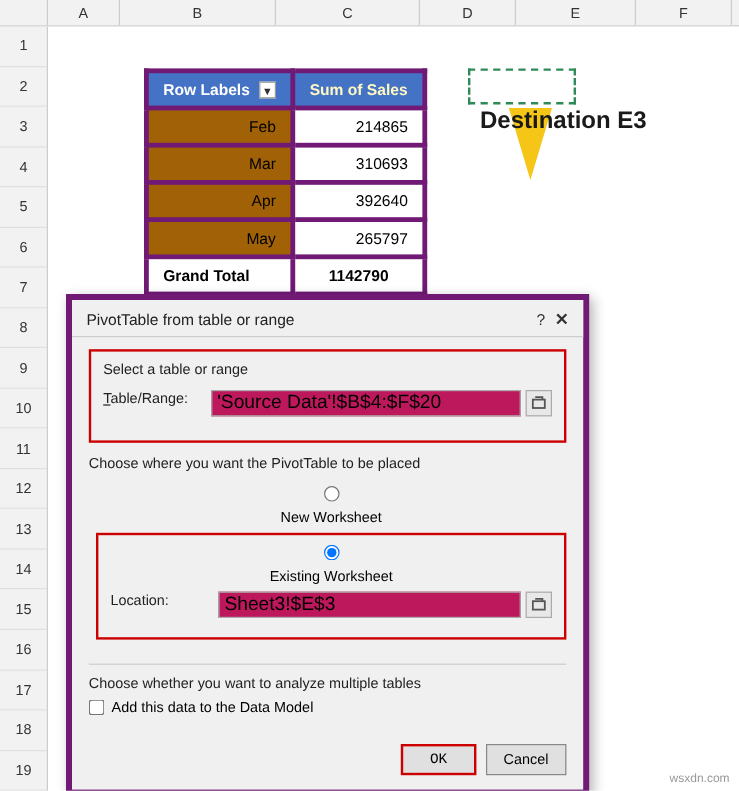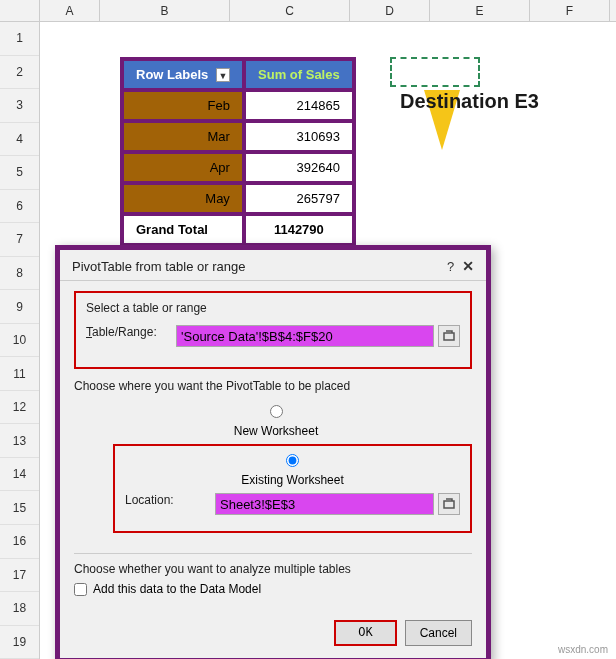--- a/index.html
+++ b/index.html
@@ -91,21 +91,21 @@
     }
     .pivot-table th, .pivot-table td {
       border: 4px solid #701a75;
       padding: 6px 12px;
       text-align: center;
       font-size: 13px;
       min-width: 110px;
     }
     .pivot-table thead th {
       background: #4472c4;
-      color: #bef264;
+      color: #fef9c3;
       font-weight: bold;
     }
     .pivot-table tbody td.label-cell {
       text-align: right;
       background: #a16207;
     }
     .pivot-table tbody td.value-cell {
       text-align: right;
       background: #fff;
     }
@@ -226,22 +226,22 @@
       flex: 1;
       display: flex;
       align-items: center;
       gap: 4px;
     }
     .field-input {
       flex: 1;
       height: 22px;
       border: 1px solid #aaa;
       padding: 0 4px;
-      font-size: 13px;
-      background: #d946ef;
+      font-size: 16px;
+      background: #be185d;
     }
     .field-input-btn {
       width: 22px;
       height: 22px;
       border: 1px solid #aaa;
       background: #e8e8e8;
       display: flex;
       align-items: center;
       justify-content: center;
       cursor: pointer;
@@ -436,21 +436,21 @@
         </div>
       </div>
 
       <div class="dialog-section-title">Choose where you want the PivotTable to be placed</div>
       <div style="padding: 6px 0 2px 6px;">
         <div class="radio-row">
           <input type="radio" name="placement" id="new-ws" style="">
           <label for="new-ws">New Worksheet</label>
         </div>
 
-        <div class="section-box" style="margin-top:4px;margin-left:33px;">
+        <div class="section-box" style="margin-top:4px;">
           <div class="radio-row">
             <input type="radio" name="placement" id="existing-ws" checked="" style="">
             <label for="existing-ws">Existing Worksheet</label>
           </div>
           <div class="dialog-field-row">
             <div class="field-label">Location:</div>
             <div class="field-input-wrapper">
               <input class="field-input" type="text" value="Sheet3!$E$3" style="">
               <div class="field-input-btn">
                 <svg width="12" height="12" viewBox="0 0 12 12">

